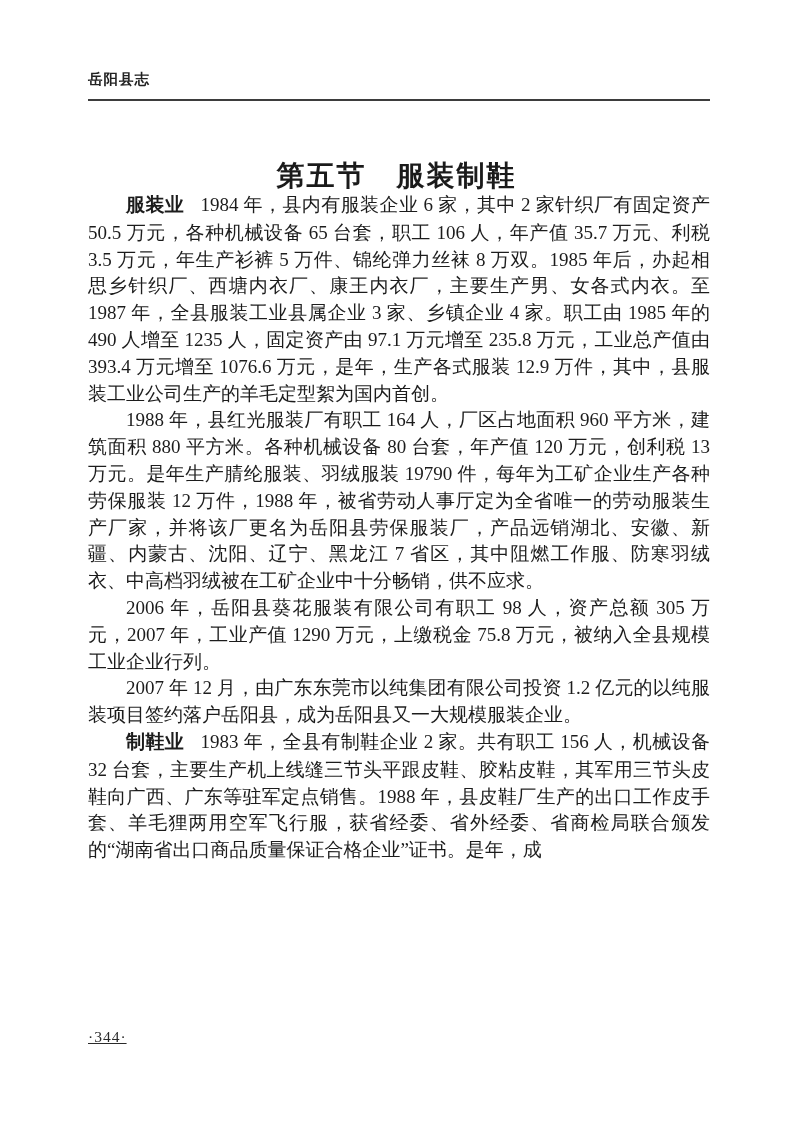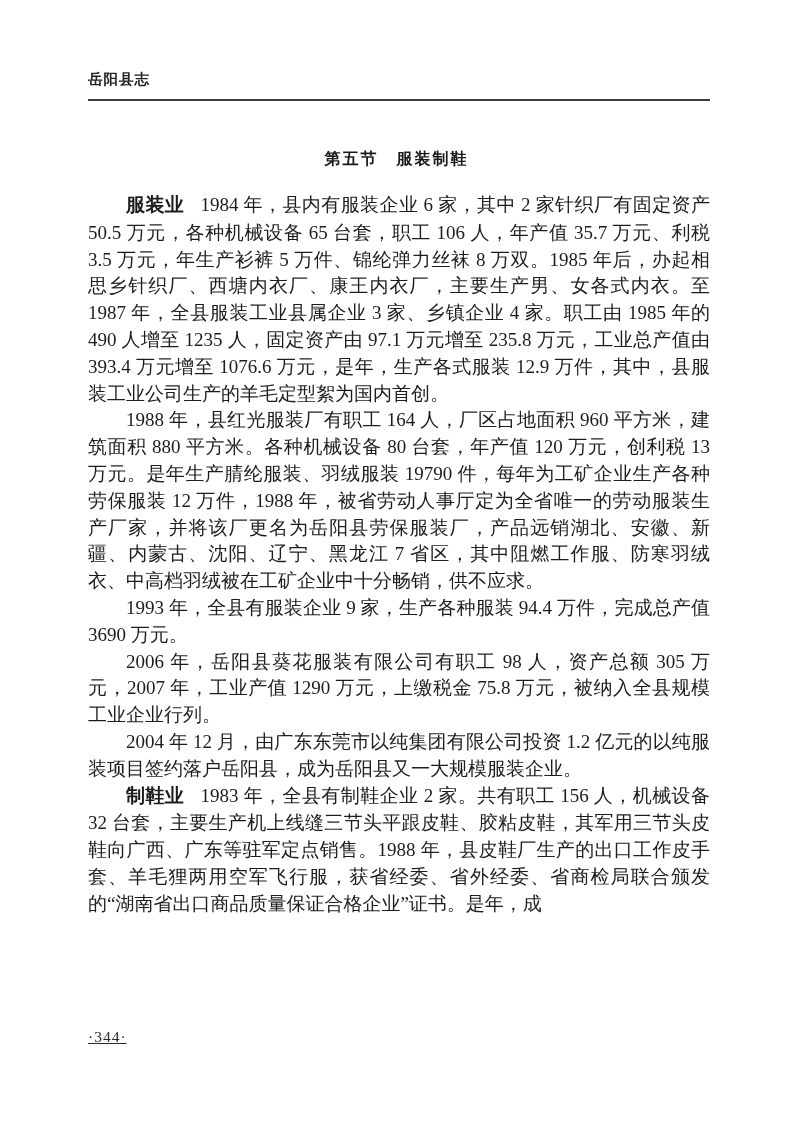--- a/index.html
+++ b/index.html
@@ -35,21 +35,21 @@
     background: #3d3d3d;
   }
   .section-title {
     position: absolute;
     left: 0;
     top: 138px;
     width: 100%;
     text-align: center;
     font-family: "Liberation Sans", "DejaVu Sans", sans-serif;
     font-weight: bold;
-    font-size: 16px;
+    font-size: 28px;
     letter-spacing: 2px;
     color: #1a1a1a;
   }
   .body-text {
     position: absolute;
     left: 88px;
     top: 192px;
     width: 622px;
     font-size: 19px;
     line-height: 26.8px;
@@ -86,21 +86,20 @@
 <div class="page">
 
   <div class="running-header">岳阳县志</div>
   <div class="header-rule"></div>
 
   <h1 class="section-title">第五节　服装制鞋</h1>
 
   <div class="body-text">
     <p><span class="para-lead">服装业</span><span>1984 年，县内有服装企业 6 家，其中 2 家针织厂有固定资产 50.5 万元，各种机械设备 65 台套，职工 106 人，年产值 35.7 万元、利税 3.5 万元，年生产衫裤 5 万件、锦纶弹力丝袜 8 万双。1985 年后，办起相思乡针织厂、西塘内衣厂、康王内衣厂，主要生产男、女各式内衣。至 1987 年，全县服装工业县属企业 3 家、乡镇企业 4 家。职工由 1985 年的 490 人增至 1235 人，固定资产由 97.1 万元增至 235.8 万元，工业总产值由 393.4 万元增至 1076.6 万元，是年，生产各式服装 12.9 万件，其中，县服装工业公司生产的羊毛定型絮为国内首创。</span></p>
     <p><span>1988 年，县红光服装厂有职工 164 人，厂区占地面积 960 平方米，建筑面积 880 平方米。各种机械设备 80 台套，年产值 120 万元，创利税 13 万元。是年生产腈纶服装、羽绒服装 19790 件，每年为工矿企业生产各种劳保服装 12 万件，1988 年，被省劳动人事厅定为全省唯一的劳动服装生产厂家，并将该厂更名为岳阳县劳保服装厂，产品远销湖北、安徽、新疆、内蒙古、沈阳、辽宁、黑龙江 7 省区，其中阻燃工作服、防寒羽绒衣、中高档羽绒被在工矿企业中十分畅销，供不应求。</span></p>
-    <p><span>1993 年，全县有服装企业 9 家，生产各种服装 94.4 万件，完成总产值 3690 万元。</span></p>
     <p><span>2006 年，岳阳县葵花服装有限公司有职工 98 人，资产总额 305 万元，2007 年，工业产值 1290 万元，上缴税金 75.8 万元，被纳入全县规模工业企业行列。</span></p>
-    <p><span>2004 年 12 月，由广东东莞市以纯集团有限公司投资 1.2 亿元的以纯服装项目签约落户岳阳县，成为岳阳县又一大规模服装企业。</span></p>
+    <p><span>2007 年 12 月，由广东东莞市以纯集团有限公司投资 1.2 亿元的以纯服装项目签约落户岳阳县，成为岳阳县又一大规模服装企业。</span></p>
     <p><span class="para-lead">制鞋业</span><span>1983 年，全县有制鞋企业 2 家。共有职工 156 人，机械设备 32 台套，主要生产机上线缝三节头平跟皮鞋、胶粘皮鞋，其军用三节头皮鞋向广西、广东等驻军定点销售。1988 年，县皮鞋厂生产的出口工作皮手套、羊毛狸两用空军飞行服，获省经委、省外经委、省商检局联合颁发的“湖南省出口商品质量保证合格企业”证书。是年，成</span></p>
   </div>
 
   <div class="page-number">·344·</div>
 
 </div>
 
 </body></html>

